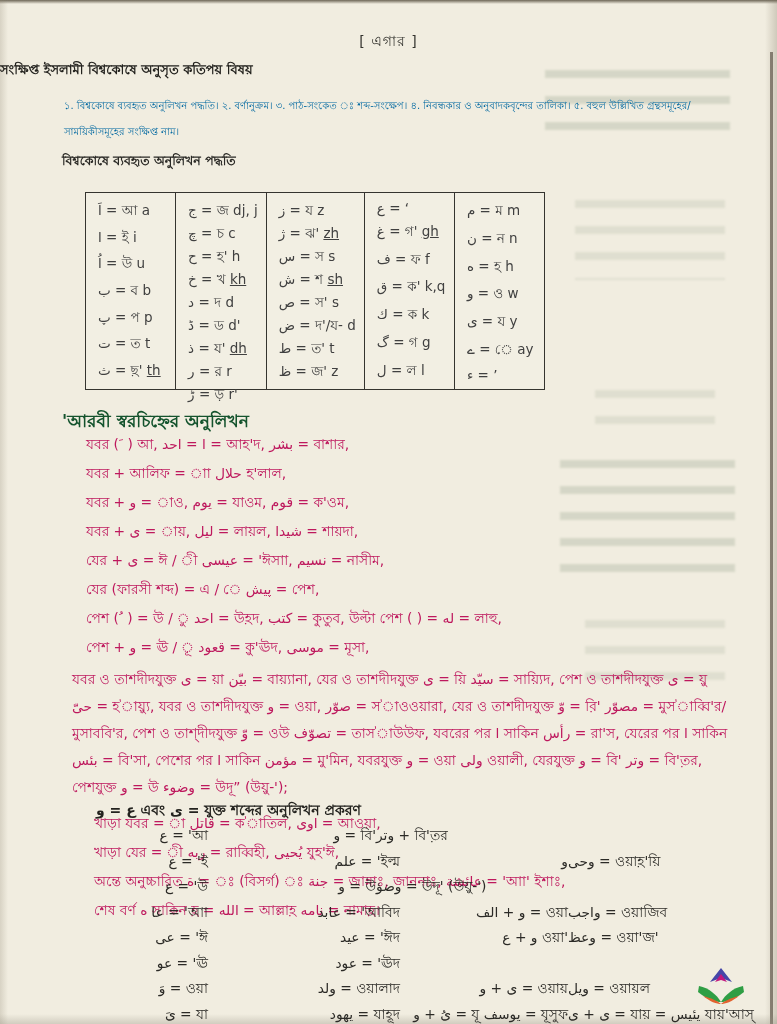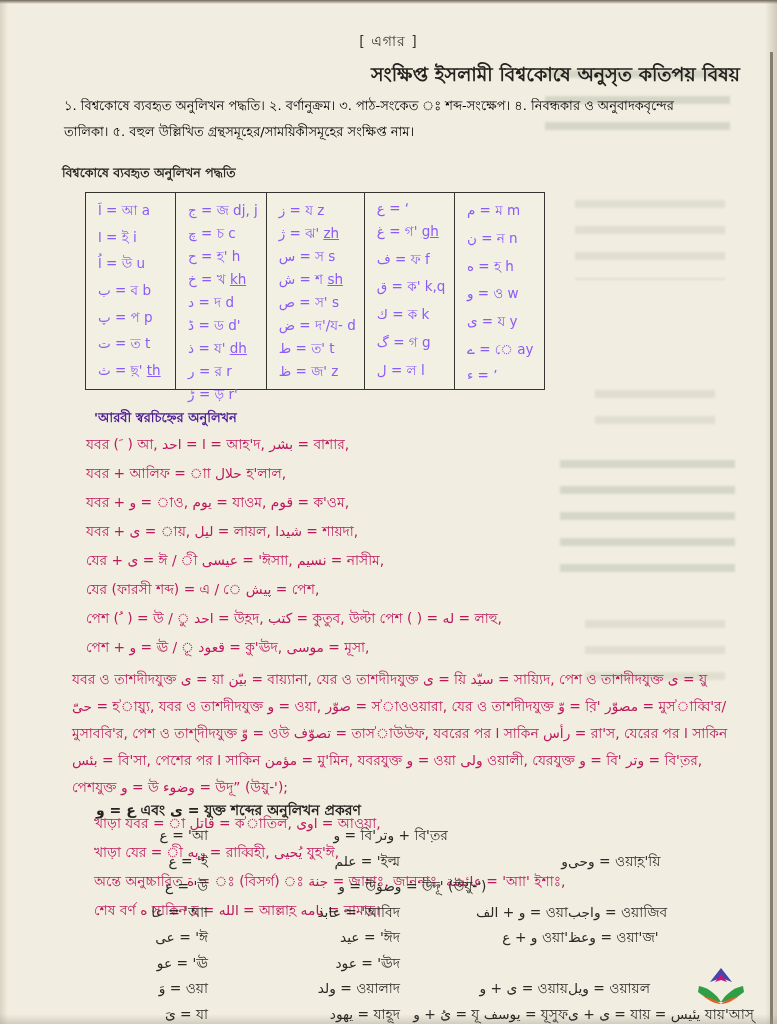--- a/index.html
+++ b/index.html
@@ -6,32 +6,32 @@
   body{font-family:"DejaVu Sans",sans-serif;background:#9a958a;}
   #page{position:relative;width:777px;height:1024px;background:#f1ede0;overflow:hidden;color:#2b2a26;}
   
   .edge-top{position:absolute;left:0;top:0;width:777px;height:4px;background:linear-gradient(#6e6757,rgba(110,103,87,0));}
   .edge-right{position:absolute;right:4px;top:52px;width:3px;height:972px;background:rgba(58,50,36,.55);}
   .edge-right-soft{position:absolute;right:0;top:0;width:12px;height:1024px;background:linear-gradient(to right,rgba(120,110,90,0),rgba(120,110,90,.28));}
   .edge-bottom{position:absolute;left:0;bottom:0;width:777px;height:10px;background:linear-gradient(rgba(150,145,130,0),rgba(150,145,130,.35));}
   .edge-left{position:absolute;left:0;top:0;width:8px;height:1024px;background:linear-gradient(to right,rgba(140,132,112,.25),rgba(140,132,112,0));}
 
   .pagenum{position:absolute;top:30px;left:0;width:777px;text-align:center;font-size:14px;letter-spacing:1px;color:#35342f;}
-  .title{position:absolute;top:60px;left:0;width:740px;text-align:right;font-size:19px;font-weight:bold;color:#23221e;}
-  .intro{position:absolute;top:93px;left:64px;width:648px;font-size:13px;line-height:26px;color:#000000;}
-  .sec1{position:absolute;top:164px;left:62px;font-size:12.5px;font-weight:bold;color:#2b2a26;}
+  .title{position:absolute;top:60px;left:0;width:740px;text-align:left;font-size:13px;font-weight:bold;color:#23221e;}
+  .intro{position:absolute;top:93px;left:64px;width:648px;font-size:10px;line-height:26px;color:#0369a1;}
+  .sec1{position:absolute;top:152px;left:62px;font-size:12.5px;font-weight:bold;color:#2b2a26;}
   .tbl-title{position:absolute;top:171px;left:95px;font-size:13.5px;font-weight:bold;color:#23221e;}
 
   .tbl{position:absolute;top:192px;left:85px;width:460px;height:198px;border:1.6px solid #35342f;display:flex;box-sizing:border-box;background:rgba(255,255,255,.12);}
   .tcol{flex:1;border-right:1.4px solid #35342f;padding:7px 8px 6px 12px;display:flex;flex-direction:column;justify-content:space-between;box-sizing:border-box;}
   .tcol:last-child{border-right:none;}
-  .tcell{font-size:13.5px;white-space:nowrap;color:#8b5cf6;}
+  .tcell{font-size:13.5px;white-space:nowrap;color:#404040;}
   .ul{text-decoration:underline;margin-top:44px;}
 
-  .vowel-head{position:absolute;top:408px;left:62px;font-size:13px;font-weight:bold;color:#4c1d95;margin-left:32px;}
+  .vowel-head{position:absolute;top:408px;left:62px;font-size:17px;font-weight:bold;color:#14532d;}
   .vowel-wrap{position:absolute;top:434px;left:62px;width:668px;font-size:13.8px;color:#be185d;}
   .vline{line-height:21px;margin-bottom:8px;padding-left:24px;}
   .vline.para{padding-left:10px;line-height:27px;margin-bottom:12px;}
   .vline.indent2{padding-left:32px;}
 
   .prok-head{position:absolute;top:799px;left:96px;font-size:14px;font-weight:bold;color:#23221e;}
   .prok-rows{position:absolute;top:826px;left:96px;width:600px;font-size:13.8px;color:#2b2a26;}
   .prow{display:flex;line-height:18px;margin-bottom:7.5px;white-space:nowrap;text-align:right;}
   .pcell{display:inline-block;}
   .pc0{min-width:112px;}

